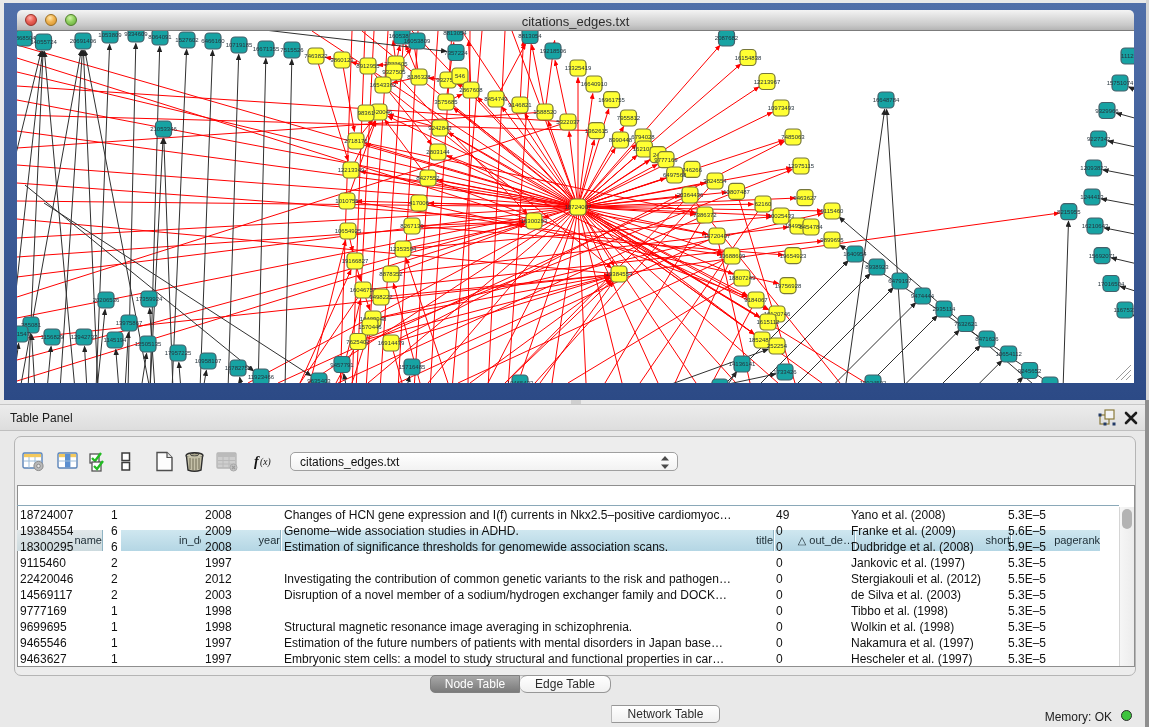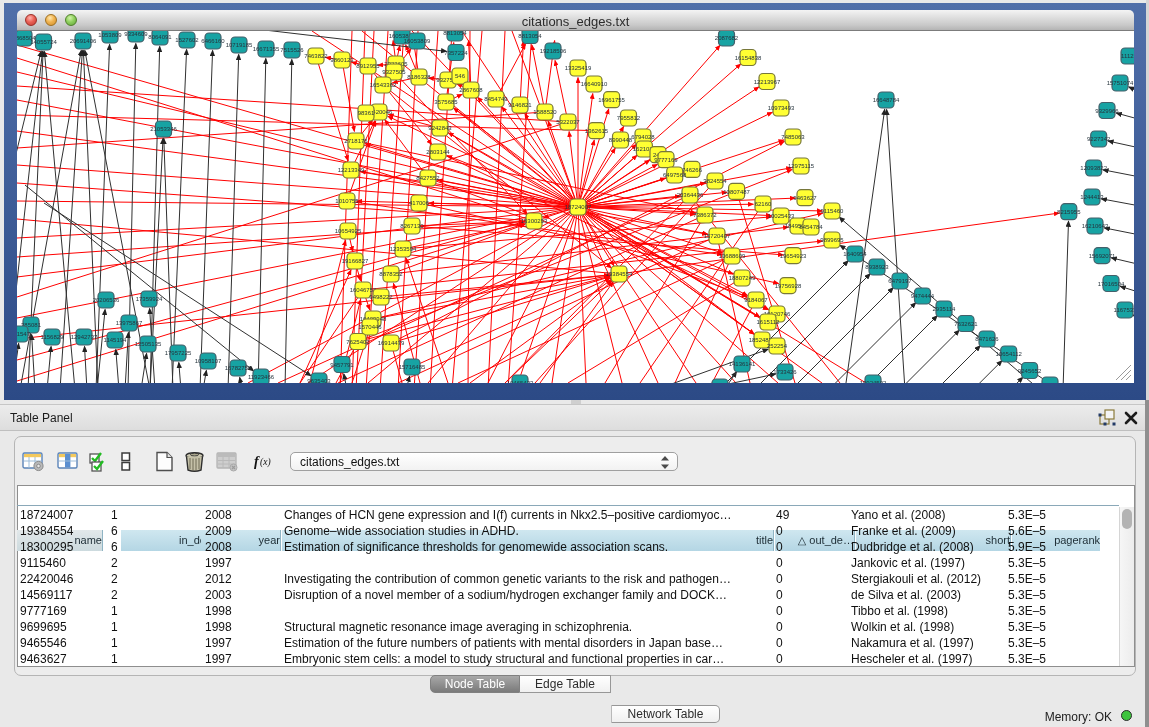--- a/index.html
+++ b/index.html
@@ -45,21 +45,21 @@
 .c6 { left:990px; width:100px; }
 #vscroll { position:absolute; left:1119px; top:507px; width:15px; height:159px;
   background:linear-gradient(90deg,#f6f6f6,#ececec); border-left:1px solid #d5d5d5; }
 #vthumb { position:absolute; left:1121.5px; top:509px; width:10px; height:20px;
   background:#b3b3b3; border-radius:5px; }
 #tabs { position:absolute; left:430px; top:675px; height:18px; font-size:12px; }
 .tab { position:absolute; top:0; height:18px; line-height:17px; text-align:center;
   border:1px solid #979797; color:#2c2c2c; background:linear-gradient(#ffffff,#f0f0f0); }
 #tab1 { left:0; width:90px; border-radius:5px 0 0 5px;
   background:linear-gradient(#a8a8a8,#7a7a7a); color:#fff; border-color:#808080; }
-#tab2 { left:90px; width:91px; border-left:none; }
+#tab2 { left:90px; width:91px; border-left:none;border-radius:7px; }
 #tab3 { left:181px; width:109px; border-left:1px solid #b9b9b9; border-radius:0 5px 5px 0;margin-top:30px; }
 #mem { position:absolute; right:37px; top:710px; font-size:12px; color:#222; }
 #memdot { position:absolute; left:1121px; top:710px; width:11px; height:11px;
   border-radius:50%; background:#3ec43e; border:1px solid #2c2c2c; }
 #redge { position:absolute; left:1145px; top:400px; width:4px; height:327px; background:#8f8f8f; }
 #redge2 { position:absolute; left:1146px; top:0px; width:3px; height:400px; background:#d5d5d5; }
 #divh { position:absolute; left:571px; top:400px; width:10px; height:4px; background:#cfcfcf; }
 .ticon { position:absolute; top:451px; }
 </style></head>
 <body>

